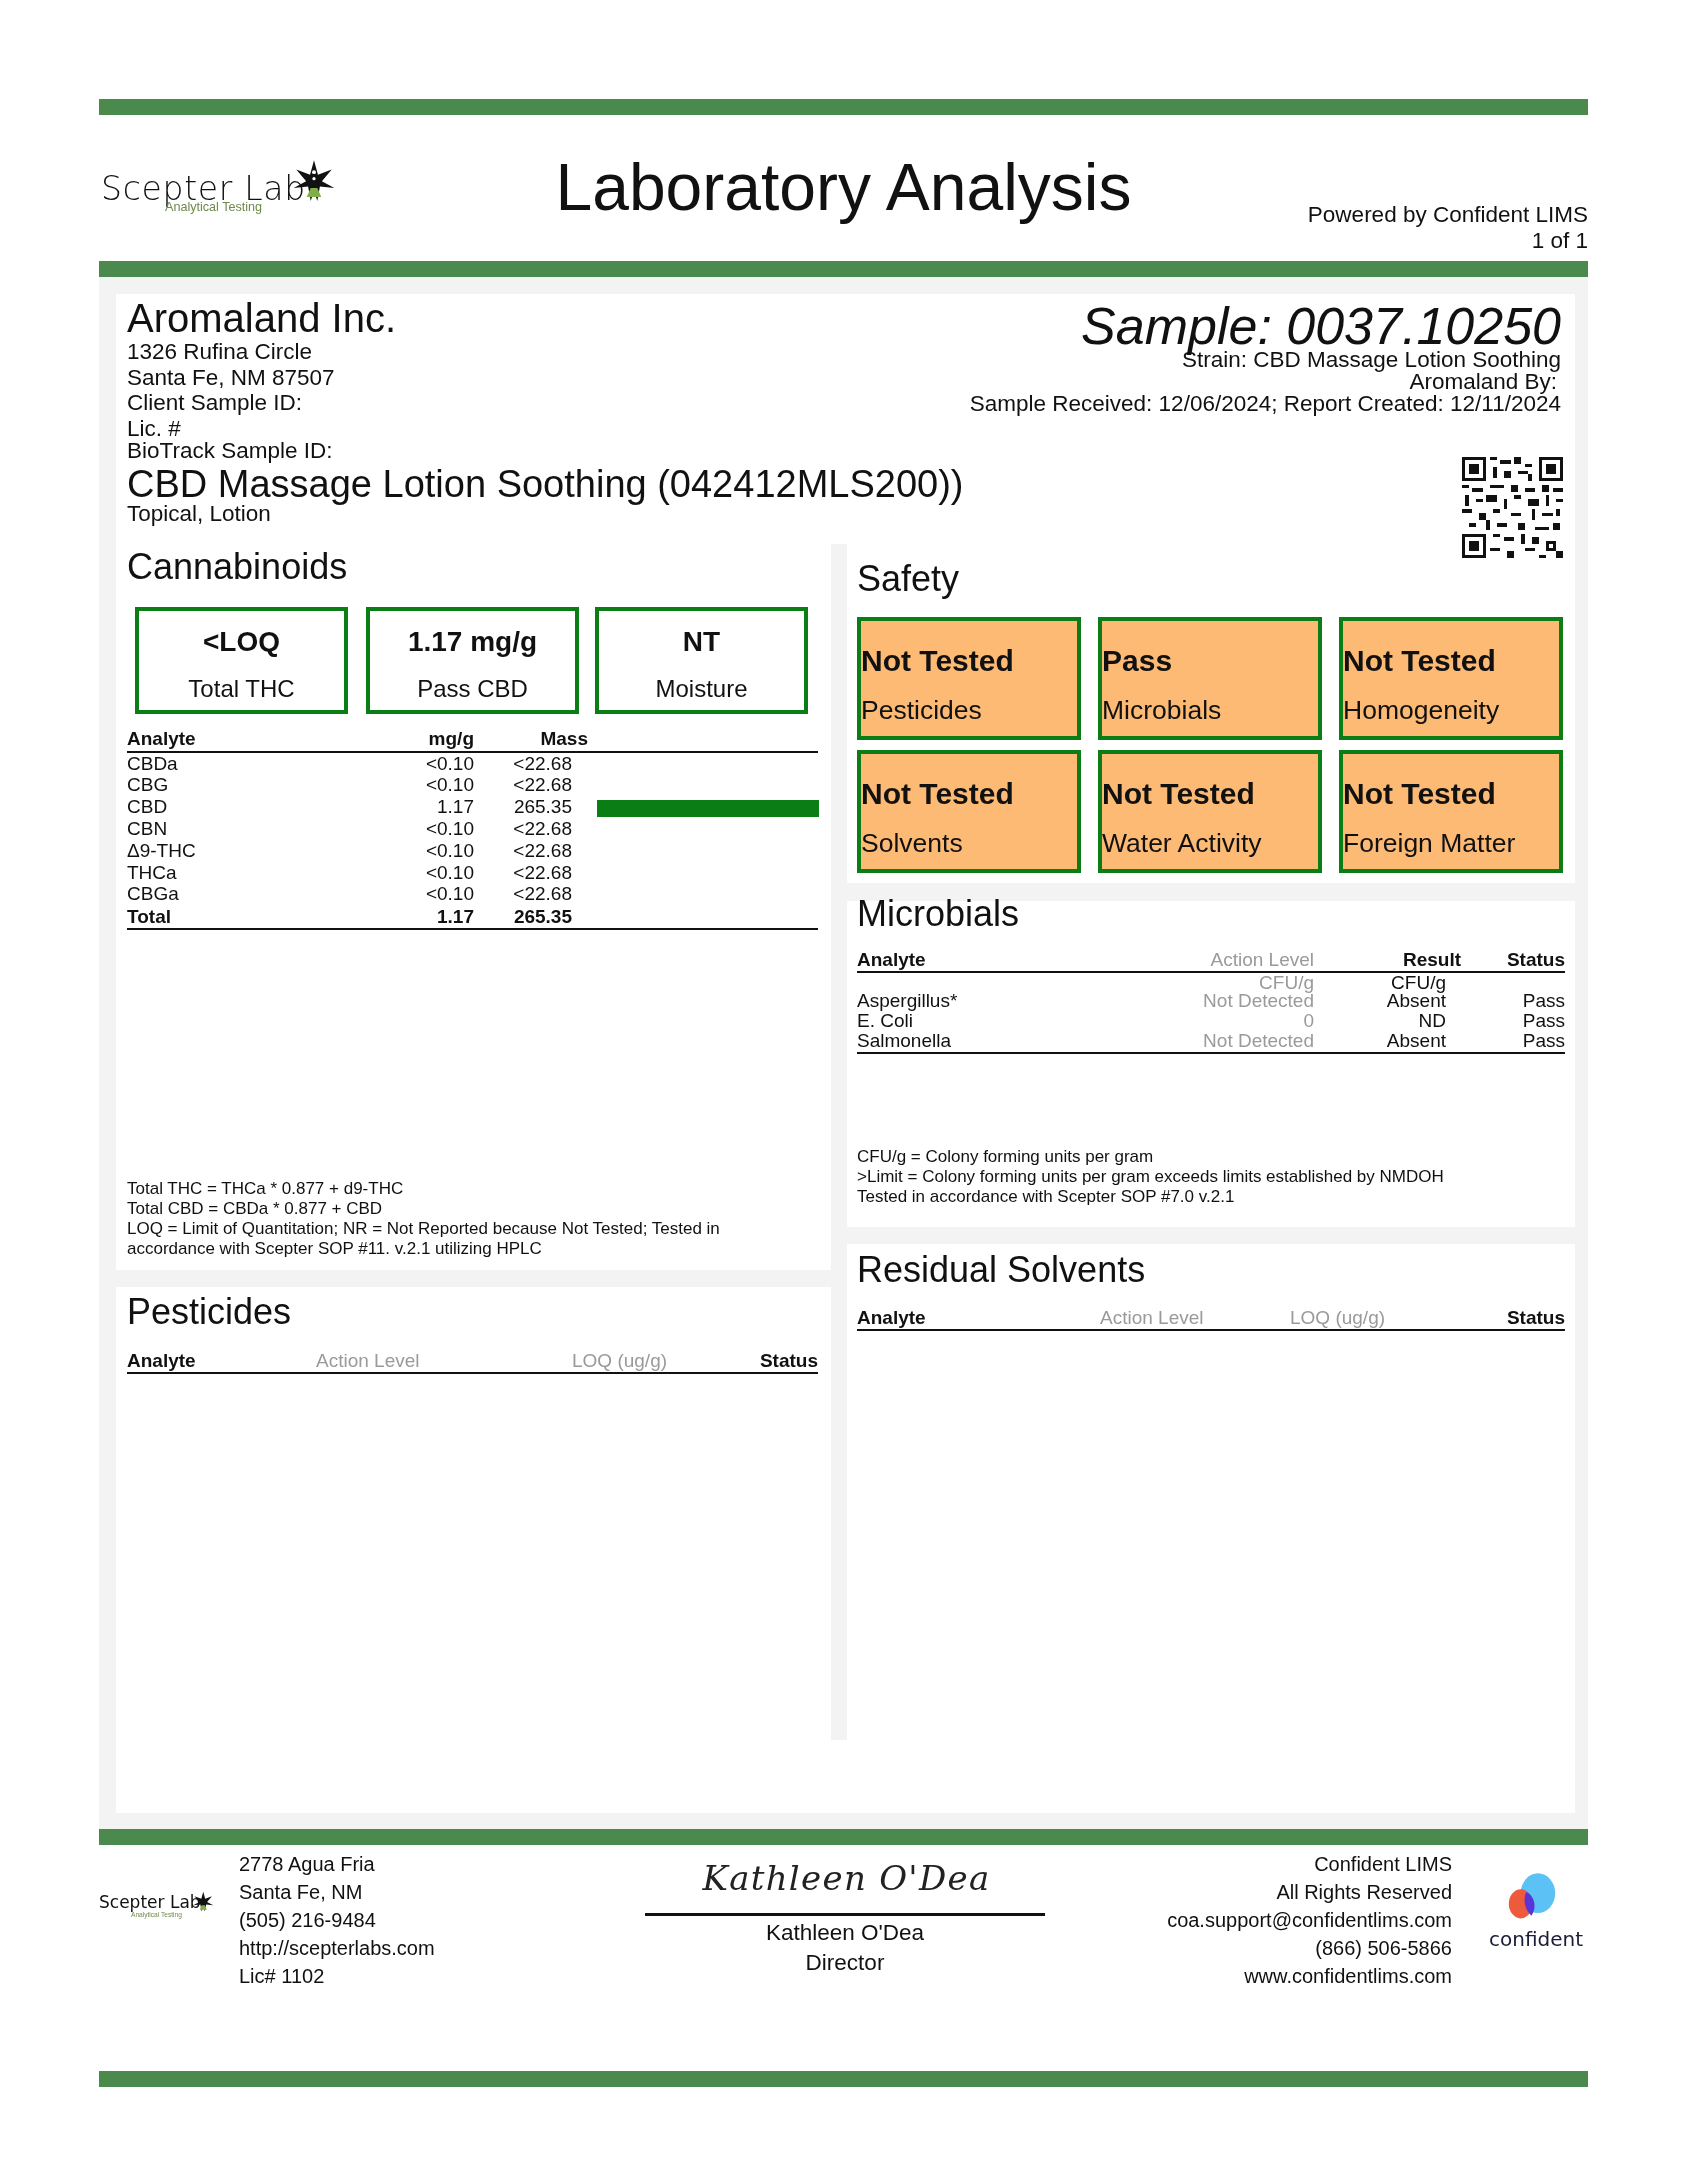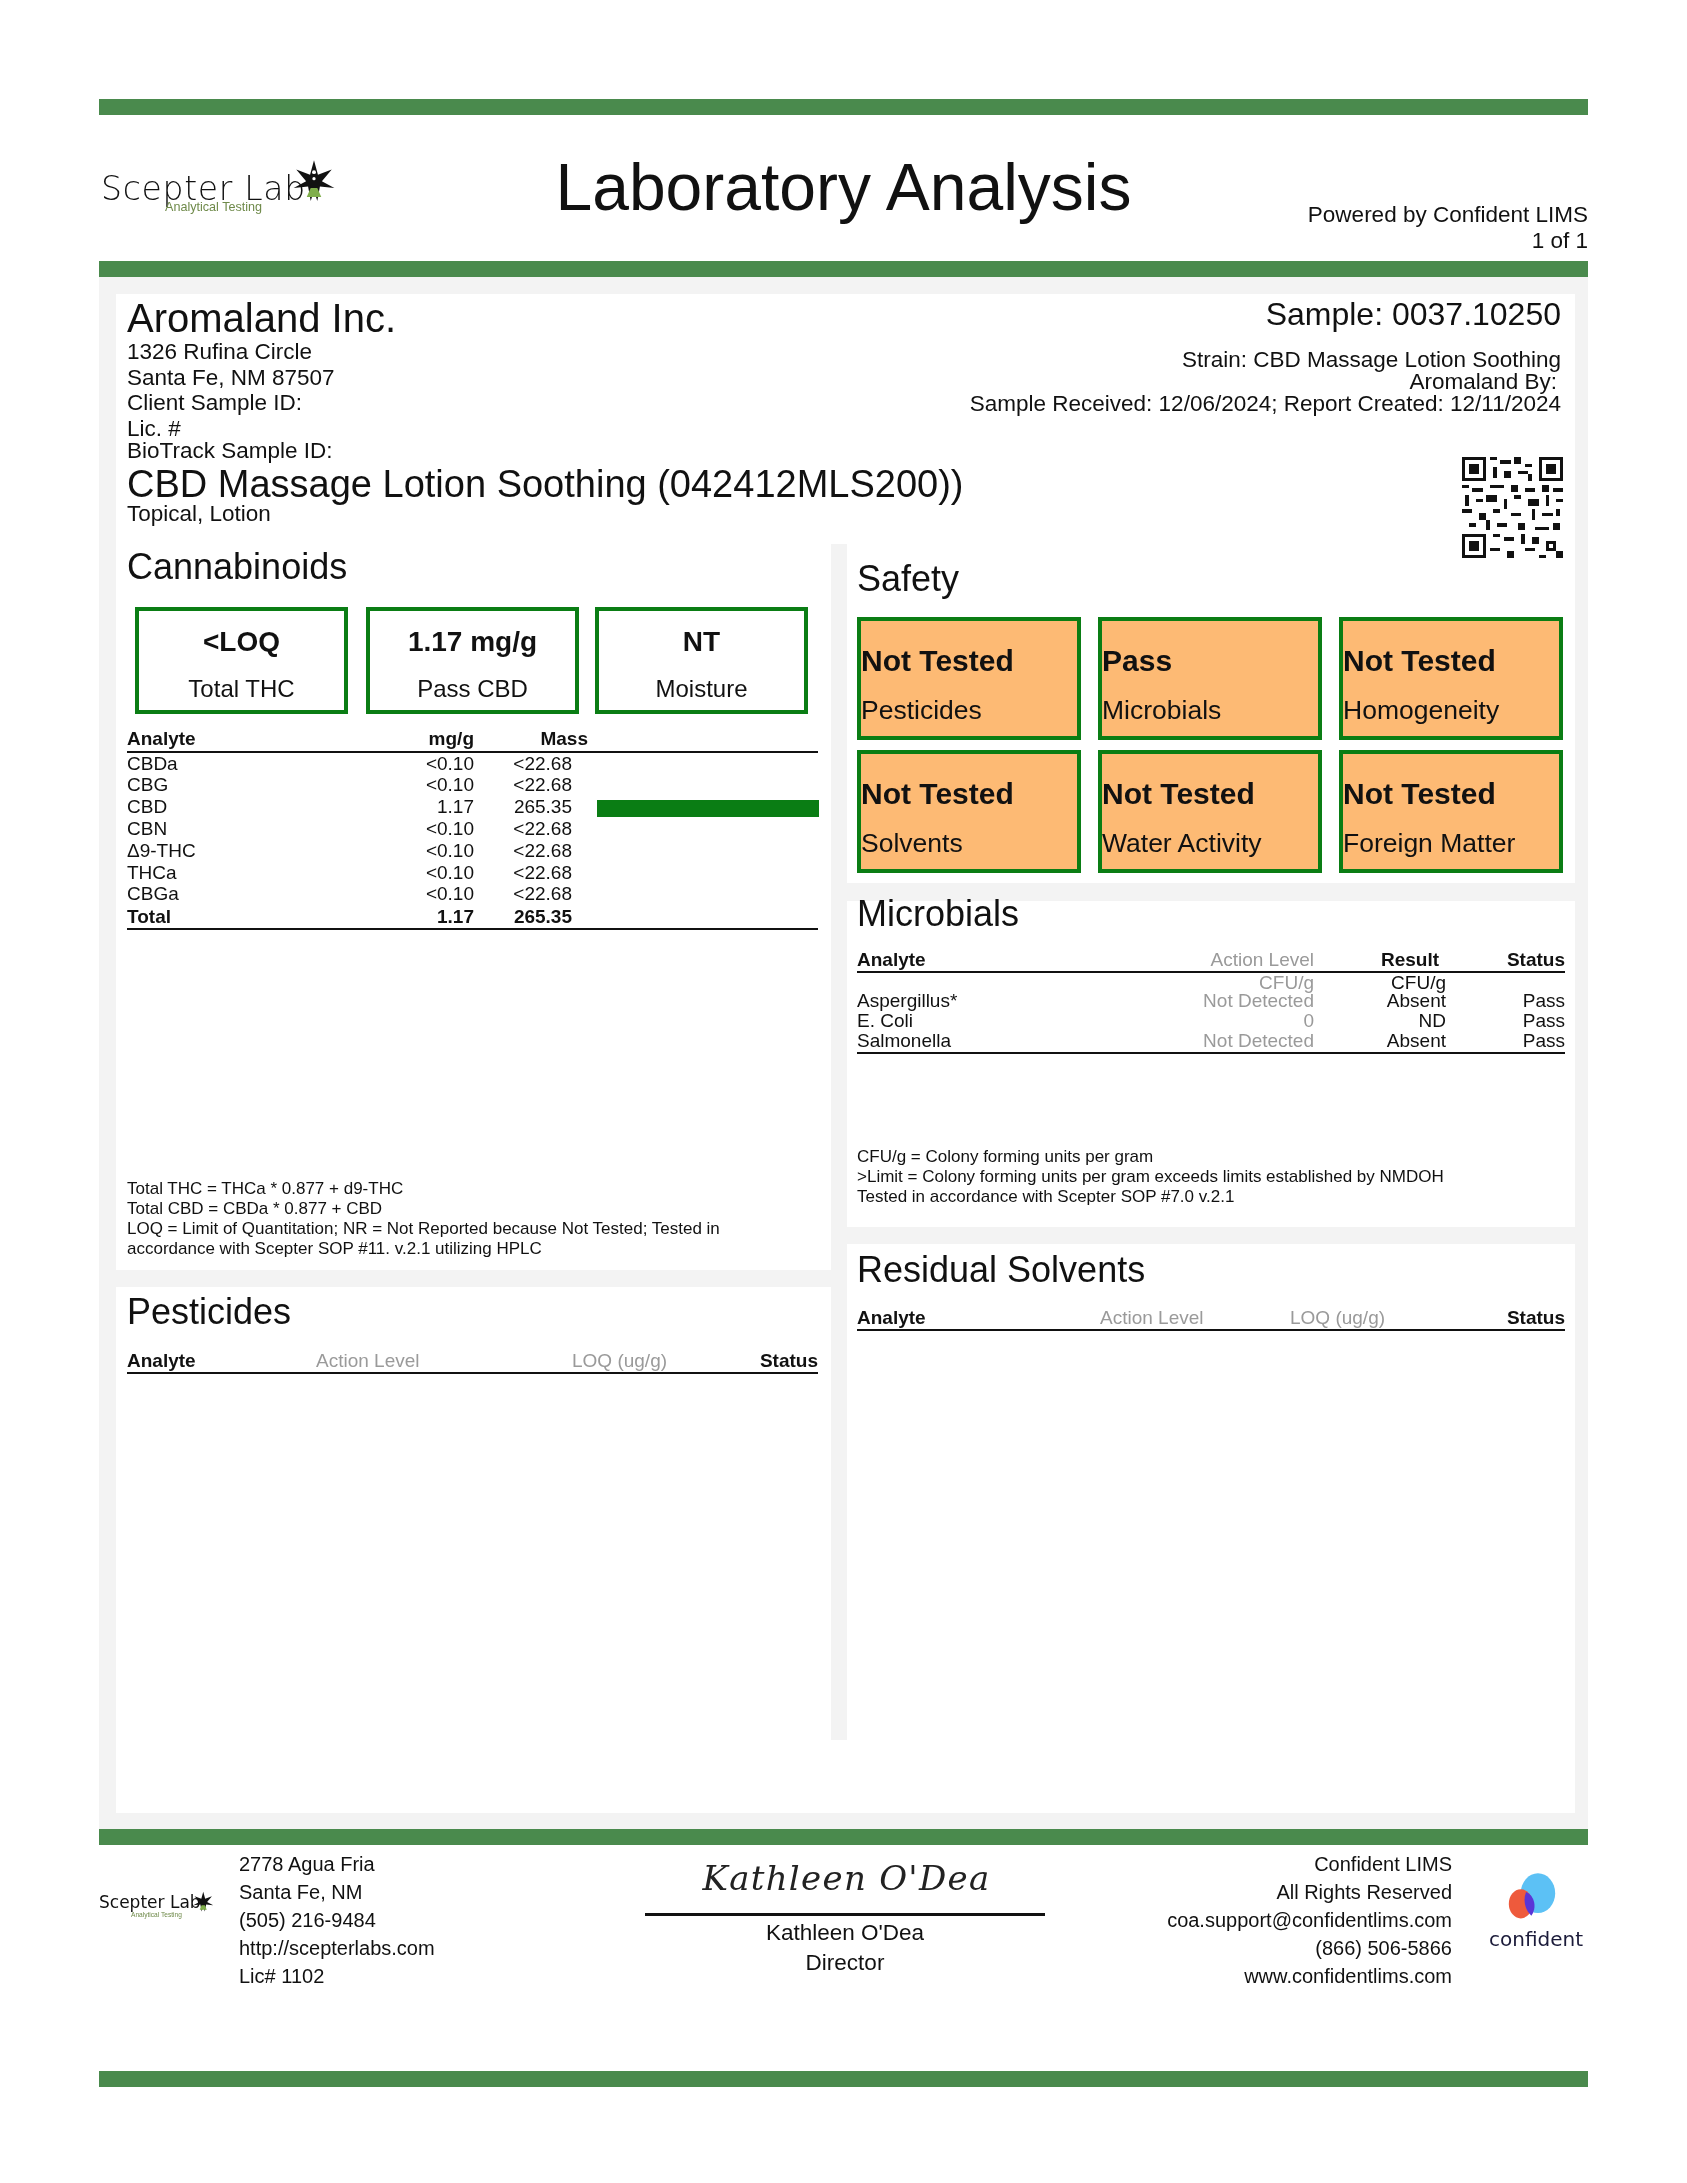--- a/index.html
+++ b/index.html
@@ -14,21 +14,21 @@
   
   #logo-text { left:101px; top:169px; font-size:33px; letter-spacing:0.7px; font-family:"DejaVu Sans", sans-serif; font-weight:300; color:#111; }
   #logo-sub { left:165px; top:200px; font-size:12.6px; color:#6f8a4a; }
   #title { left:0; width:1687px; top:149px; text-align:center; font-size:66px; color:#111; }
   #powered { right:99px; top:202px; font-size:22.5px; text-align:right; }
   #pageno { right:99px; top:228px; font-size:22.5px; text-align:right; }
 
   
   .client { font-size:22.5px; line-height:26px; }
   #company { left:127px; top:296px; font-size:40px; }
-  #sample-id { right:126px; top:296px; font-size:32px; text-align:right; }
+  #sample-id { right:126px; top:296px; font-size:52px; text-align:right;font-style:italic; }
   .rline { right:126px; text-align:right; font-size:22.5px; }
   #product { left:127px; top:463px; font-size:38px; }
   #product-type { left:127px; top:501px; font-size:22.5px; }
 
   h2.sec { position:absolute; margin:0; font-weight:normal; font-size:36px; color:#111; }
 
   .sumbox { position:absolute; top:607px; width:205px; height:99px; border:4.6px solid #0a7d14; background:#fff; text-align:center; }
   .sumbox .v { position:absolute; left:0; right:0; top:14.6px; font-size:28px; font-weight:bold; }
   .sumbox .l { position:absolute; left:0; right:0; top:64px; font-size:24px; }
 
@@ -260,21 +260,21 @@
       <div class="v">Not Tested</div>
       <div class="l">Foreign Matter</div>
     </div>
   </div>
 
 <h2 class="sec nowrap" style="left:857px;top:893px;">Microbials</h2>
 <div class="tbl" style="left:857px;top:949px;width:708px;height:112px;">
   <div class="trow" style="top:0;width:708px;font-weight:bold;">
     <span class="tcell" style="left:0;">Analyte</span>
     <span class="tcell grey" style="right:251px;font-weight:normal;">Action Level</span>
-    <span class="tcell" style="right:126px;margin-left:14px;">Result</span>
+    <span class="tcell" style="right:104px;margin-left:14px;">Result</span>
     <span class="tcell" style="right:0;">Status</span>
   </div>
   <div class="abs" style="left:0;top:22px;width:708px;height:2px;background:#111;"></div>
   <div class="trow" style="top:24px;width:708px;height:20px;line-height:20px;">
     <span class="tcell grey" style="right:251px;">CFU/g</span>
     <span class="tcell" style="right:119px;">CFU/g</span>
   </div>
   <div id="micro-rows">
       <div class="trow" style="top: 42px; height: 20px; line-height: 20px; width: 708px;">
         <span class="tcell " style="left:0;">Aspergillus*</span>

